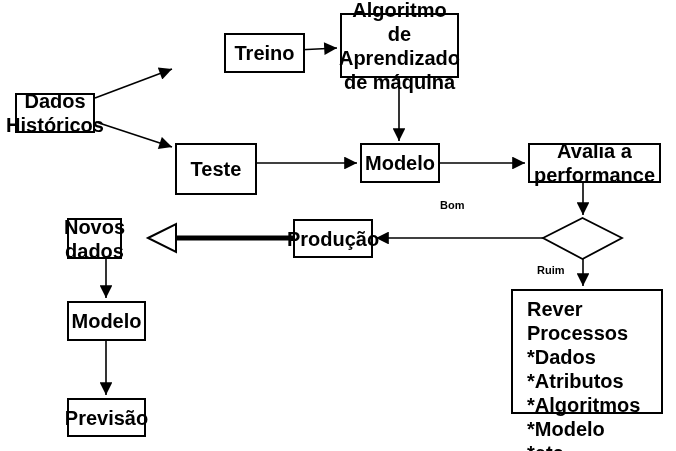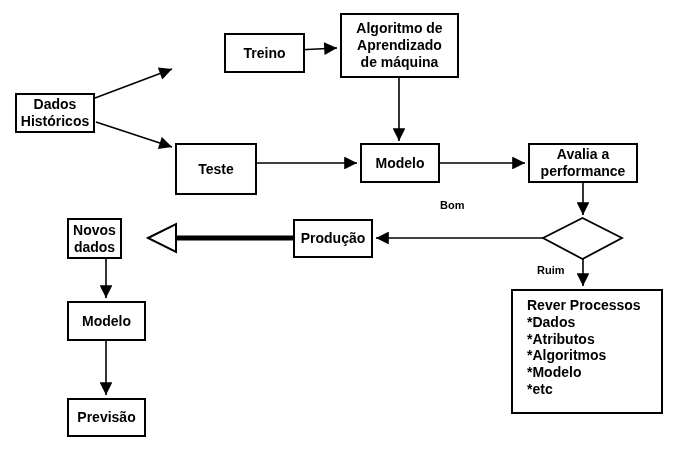--- a/index.html
+++ b/index.html
@@ -1,21 +1,21 @@
 <!DOCTYPE html>
 <html><head>
 <meta charset="utf-8">
 <style>
   html,body{margin:0;padding:0;background:#fff;}
   #canvas{position:relative;width:676px;height:451px;background:#ffffff;overflow:hidden;
           font-family:"Liberation Sans",sans-serif;}
   #arrow-layer{position:absolute;left:0;top:0;}
   .node{position:absolute;box-sizing:border-box;border:2px solid #000;background:#fff;
         display:flex;align-items:center;justify-content:center;text-align:center;
-        font-weight:bold;font-size:14px;line-height:1.2;color:#000;white-space:pre-line;}
+        font-weight:bold;font-size:20px;line-height:1.2;color:#000;white-space:pre-line;}
   .node-list{align-items:flex-start;justify-content:flex-start;text-align:left;
              padding:6px 4px 0 14px;}
   .edge-label{position:absolute;font-weight:bold;font-size:11px;color:#000;}
 </style>
 </head>
 <body>
 
 <div id="canvas">
 
   <svg id="arrow-layer" width="676" height="451" viewBox="0 0 676 451">
@@ -49,21 +49,21 @@
   <div class="node" style="left:176px;top:33px;width:81px;height:40px;margin-left:48px;">Treino</div>
 
   <div class="node" style="left:340px;top:13px;width:119px;height:65px;">Algoritmo de
 Aprendizado
 de máquina</div>
 
   <div class="node" style="left:175px;top:143px;width:82px;height:52px;">Teste</div>
 
   <div class="node" style="left:360px;top:143px;width:80px;height:40px;">Modelo</div>
 
-  <div class="node" style="left:528px;top:143px;width:110px;height:40px;">Avalia a
+  <div class="node" style="left:528px;top:143px;width:133px;height:40px;">Avalia a
 performance</div>
 
   <div class="node" style="left:293px;top:219px;width:80px;height:39px;">Produção</div>
 
   <div class="node" style="left:67px;top:218px;width:55px;height:41px;">Novos
 dados</div>
 
   <div class="node" style="left:67px;top:301px;width:79px;height:40px;">Modelo</div>
 
   <div class="node" style="left:67px;top:398px;width:79px;height:39px;">Previsão</div>

